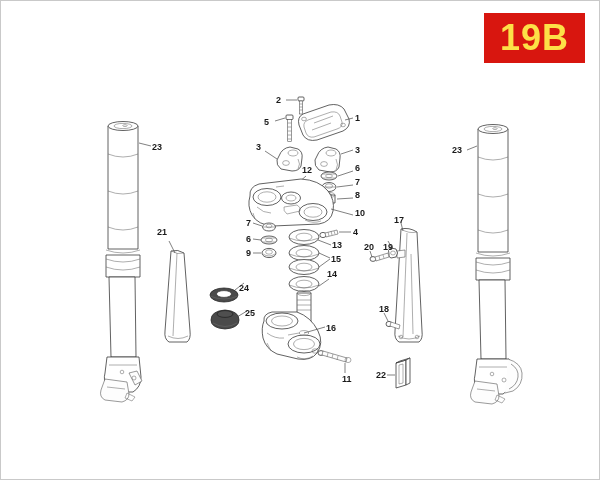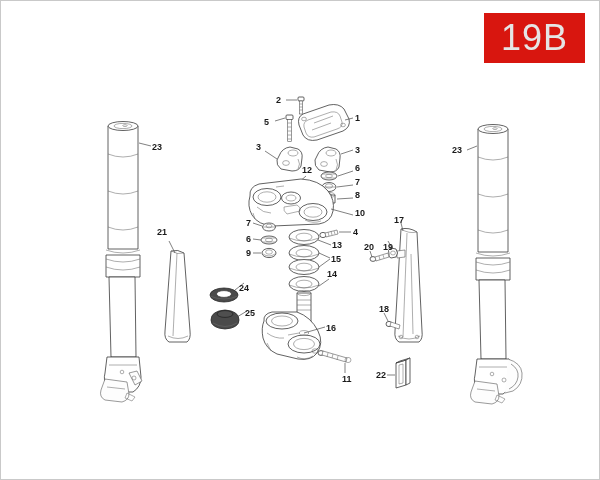--- a/index.html
+++ b/index.html
@@ -5,21 +5,21 @@
 <style>
   html,body{margin:0;padding:0;background:#ffffff;}
   body{width:600px;height:480px;overflow:hidden;
        font-family:"Liberation Sans",sans-serif;}
   #page{position:relative;width:600px;height:480px;
         background:#ffffff;box-sizing:border-box;
         border:1px solid #c9c9c9;}
   #badge{position:absolute;right:14px;top:12px;
          width:101px;height:50px;background:#d8160f;
          display:flex;align-items:center;justify-content:center;}
-  #badge span{color:#e5e5e5;font-size:36px;font-weight:normal;
+  #badge span{color:#fde047;font-size:36px;font-weight:bold;
               letter-spacing:1px;line-height:1;}
   svg#art{position:absolute;left:0;top:0;width:600px;height:480px;}
   .lbl{font-family:"Liberation Sans",sans-serif;font-size:9px;
        font-weight:bold;fill:#1a1a1a;}
   .ld{stroke:#4a4a4a;stroke-width:.7;fill:none;}
   .ol{stroke:#3a3a3a;stroke-width:.8;fill:#ffffff;}
   .ol2{stroke:#555;stroke-width:.6;fill:#fdfdfd;}
   .thin{stroke:#6b6b6b;stroke-width:.55;fill:none;}
   .drk{stroke:#2a2a2a;stroke-width:.8;fill:#4a4a4a;}
 </style>

